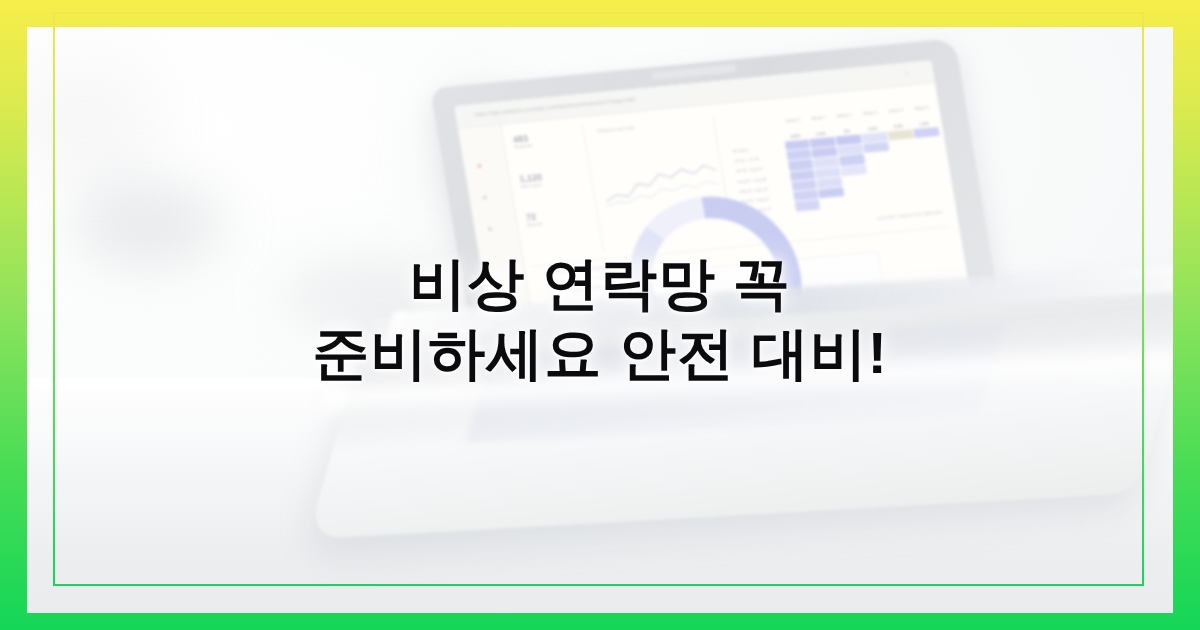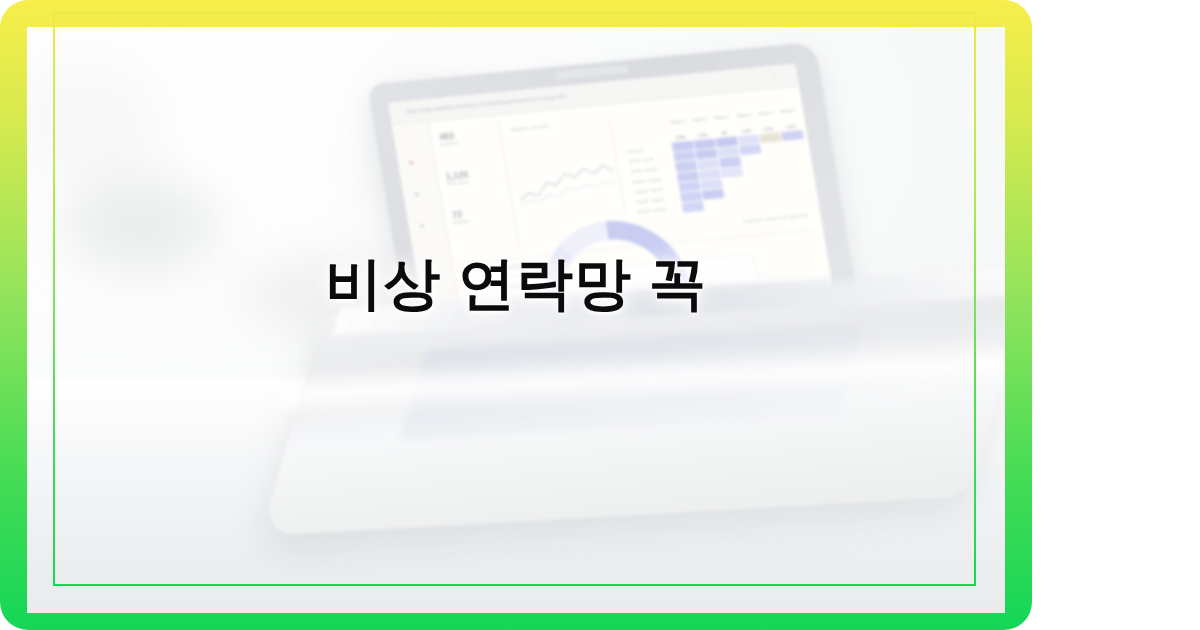--- a/index.html
+++ b/index.html
@@ -7,24 +7,23 @@
 
   html,body{
     width:1200px; height:630px; overflow:hidden;
     font-family:"Liberation Sans","DejaVu Sans",sans-serif;
     background:#ffffff;
   }
 
   
   .banner{
     position:relative;
-    width:1032px; height:630px;
+    width:1200px; height:630px;
     background:linear-gradient(180deg,#f7ee4a 0%, #d9ea4e 18%, #90e35c 48%, #47dc55 75%, #14d657 100%);
     overflow:hidden;
-    border-radius:28px;
   }
 
   
   .plate{
     position:absolute;
     left:27px; top:27px; right:27px; bottom:17px;
     background:#fdfdfd;
     overflow:hidden;
   }
 
@@ -403,15 +402,16 @@
       </div>
 
     </div>
 
   </div>
 
   <div class="inner-frame"></div>
 
   <div class="headline">
     <span class="line">비상 연락망 꼭</span>
+    <span class="line">준비하세요 안전 대비!</span>
   </div>
 
 </div>
 
 </body></html>

